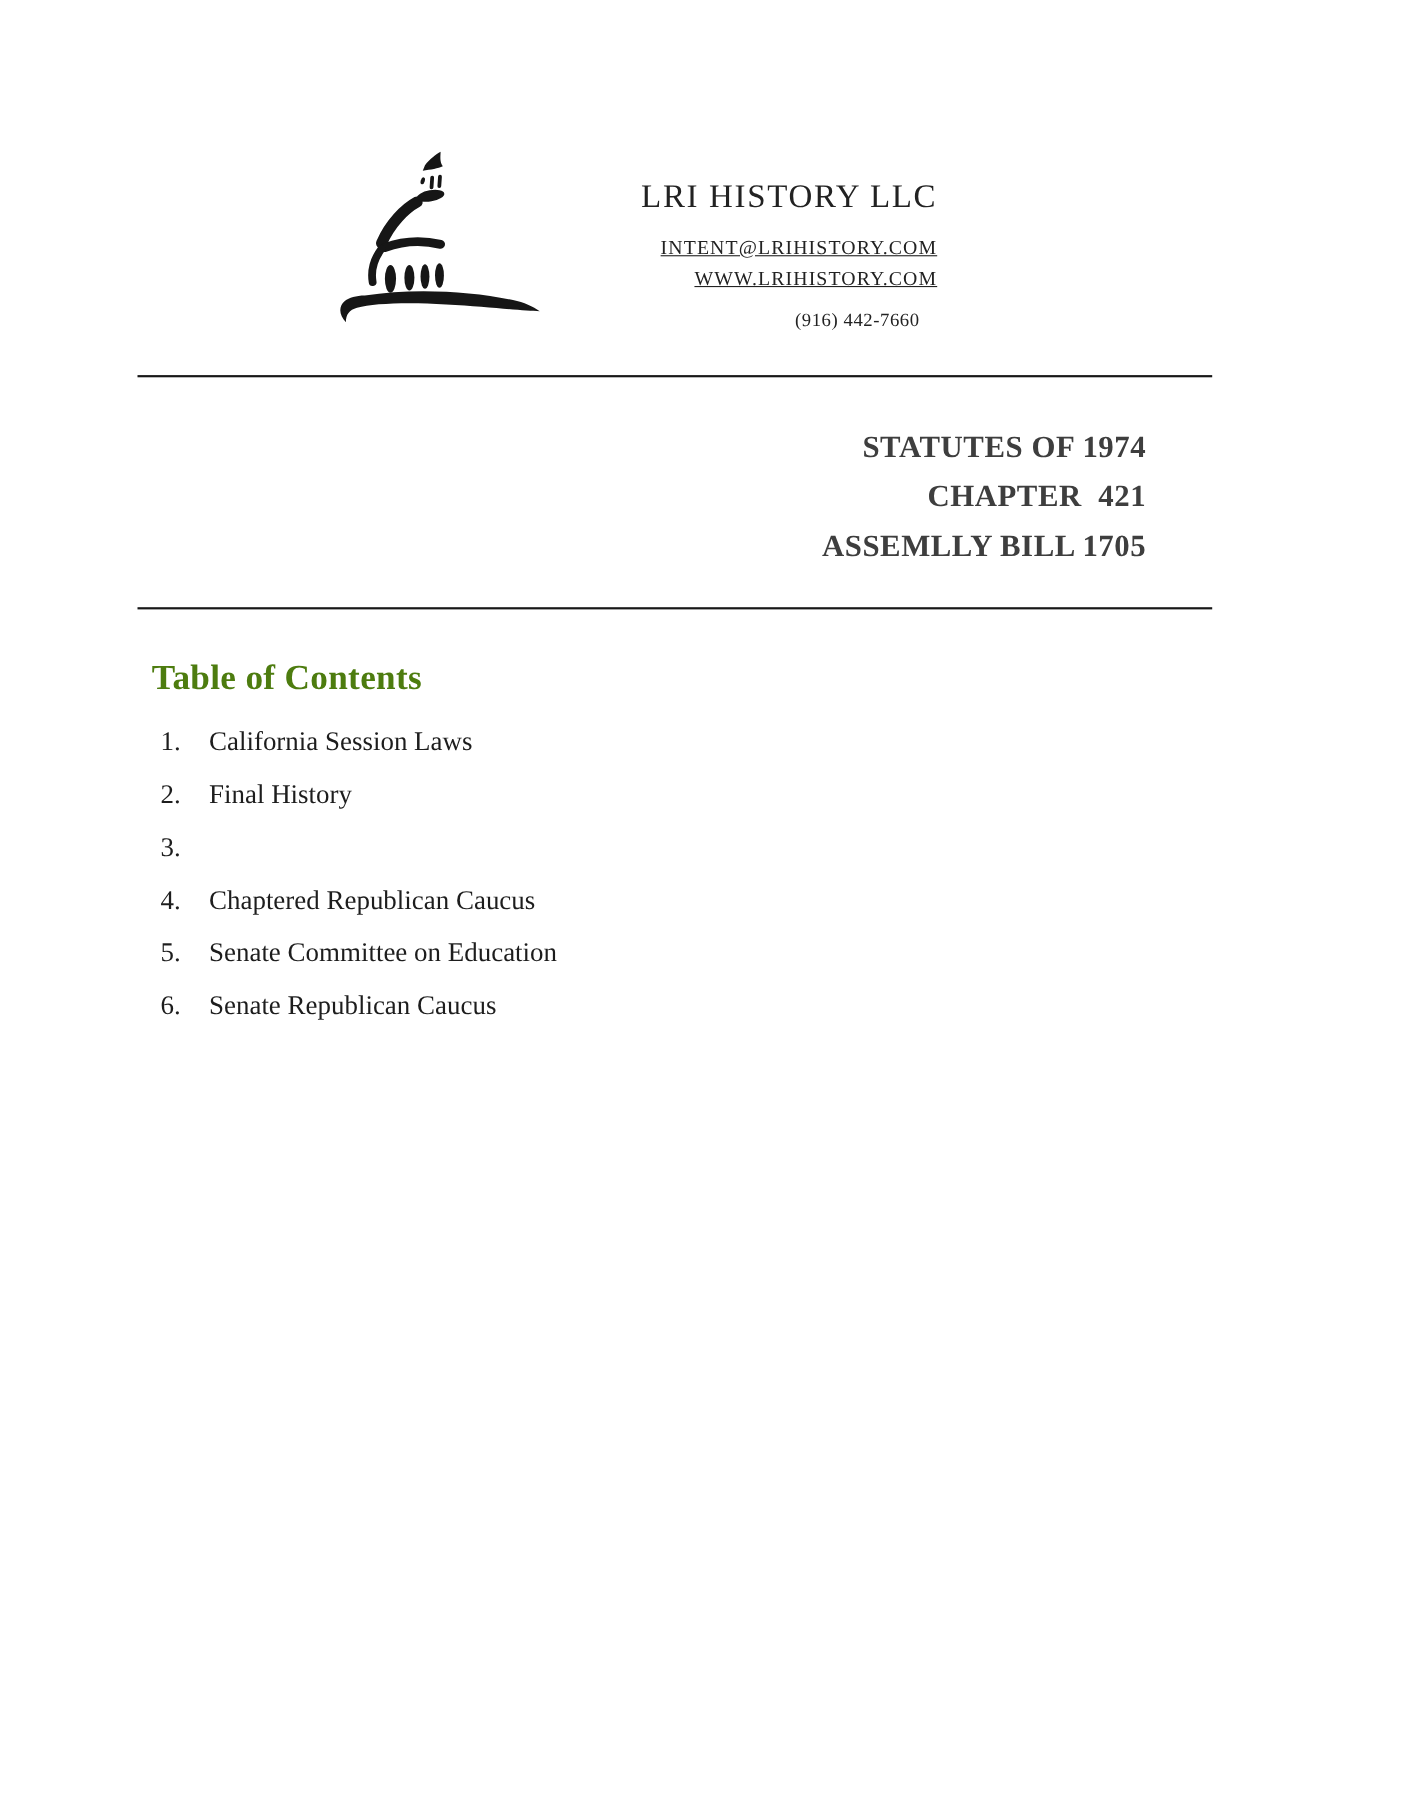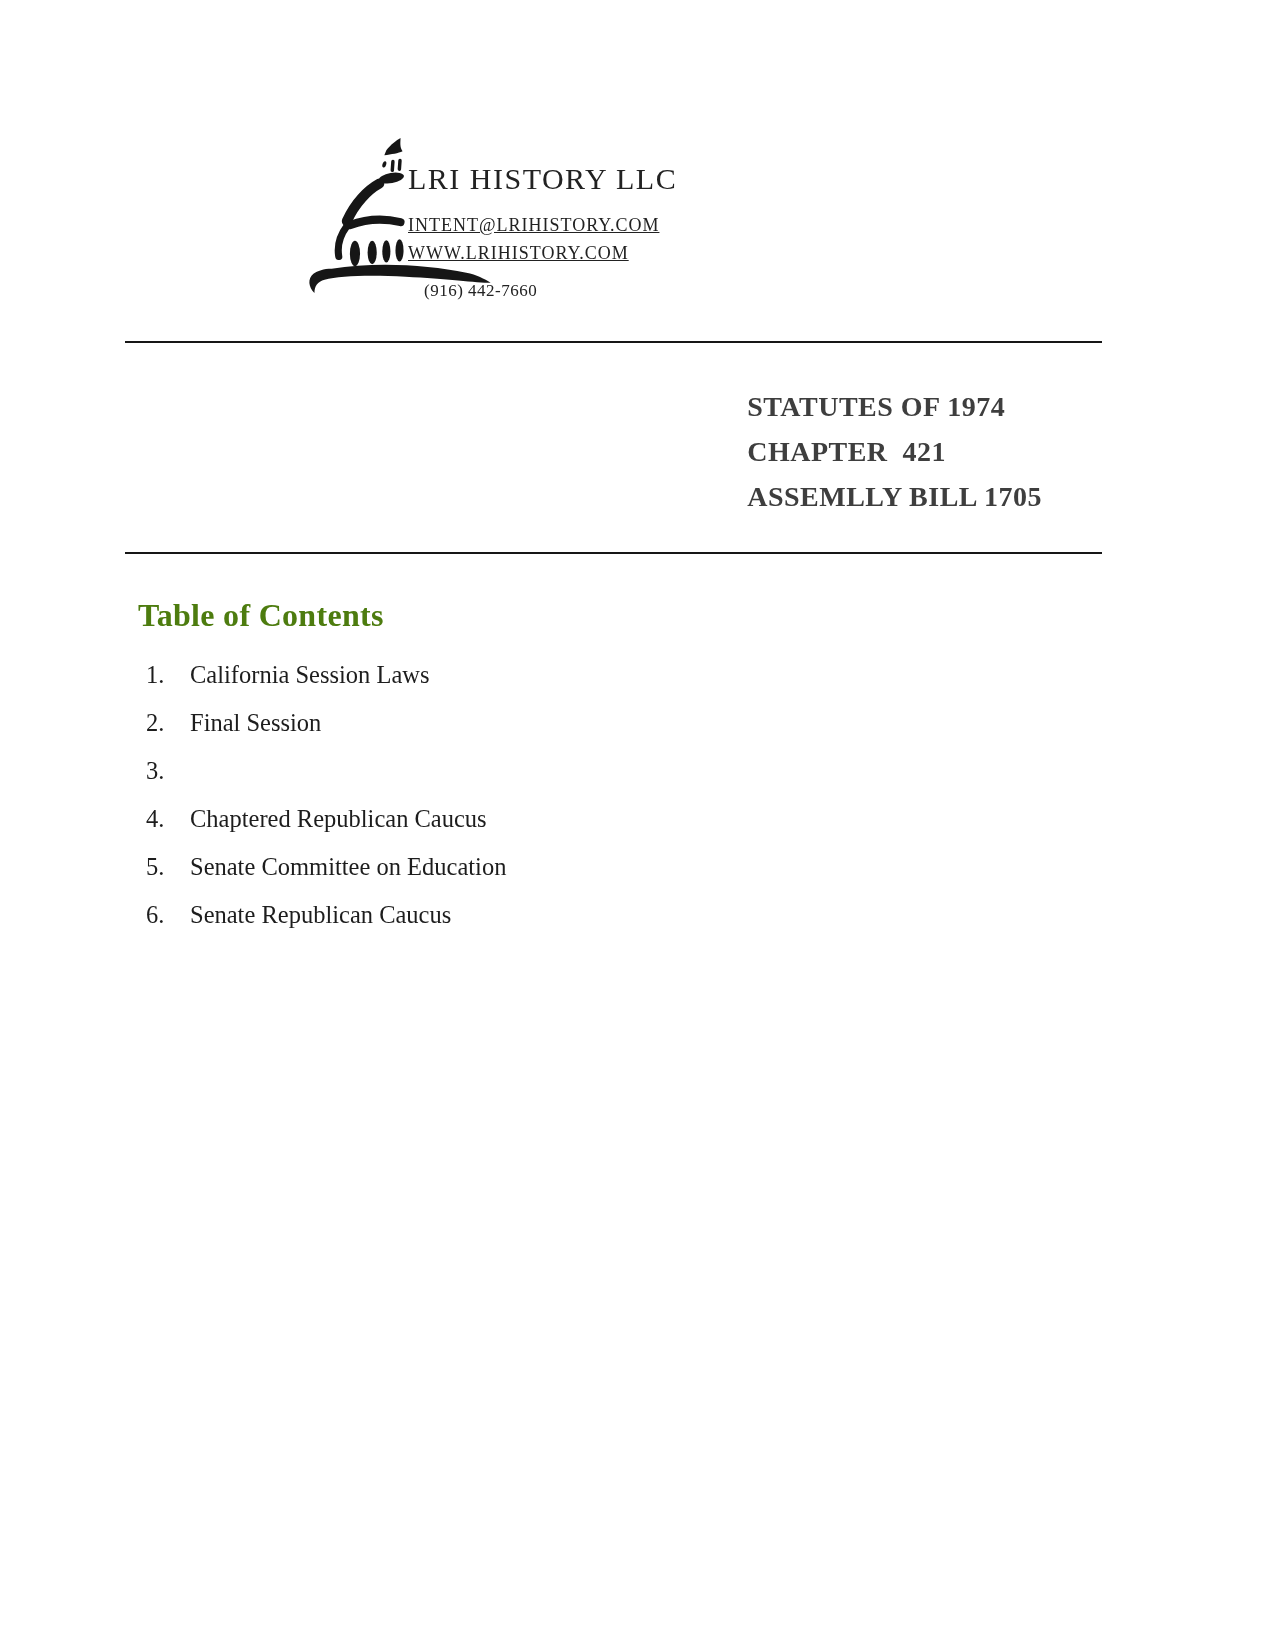--- a/index.html
+++ b/index.html
@@ -18,21 +18,21 @@
     left: 303px;
     top: 134px;
     width: 190px;
     height: 160px;
   }
   .company {
     position: absolute;
     left: 408px;
     top: 160px;
     width: 444px;
-    text-align: left;
+    text-align: right;
     color: #222222;
   }
   .company-name {
     font-size: 30px;
     line-height: 38px;
     letter-spacing: 1.5px;
     font-weight: 400;
     margin: 0 0 16px 0;
   }
   .company-email, .company-web {
@@ -57,20 +57,21 @@
     border-top: 2px solid #171717;
   }
   .rule-1 { top: 341px; }
   .rule-2 { top: 552px; }
 
   
   .title-block {
     position: absolute;
     top: 384px;
     right: 234px;
+    text-align: right;
     font-size: 28px;
     font-weight: 700;
     line-height: 45px;
     letter-spacing: 0.5px;
     color: #3e3e3e;
   }
   .title-line { white-space: pre; }
 
   
   .toc-heading {
@@ -153,21 +154,21 @@
 
   <h2 class="toc-heading">Table of Contents</h2>
 
   <ol class="toc-list">
     <li class="toc-item">
       <span class="toc-num">1.</span>
       <span class="toc-label">California Session Laws</span>
     </li>
     <li class="toc-item">
       <span class="toc-num">2.</span>
-      <span class="toc-label">Final Session</span>
+      <span class="toc-label">Final History</span>
     </li>
     <li class="toc-item">
       <span class="toc-num">3.</span>
     </li>
     <li class="toc-item">
       <span class="toc-num">4.</span>
       <span class="toc-label">Chaptered Republican Caucus</span>
     </li>
     <li class="toc-item">
       <span class="toc-num">5.</span>

